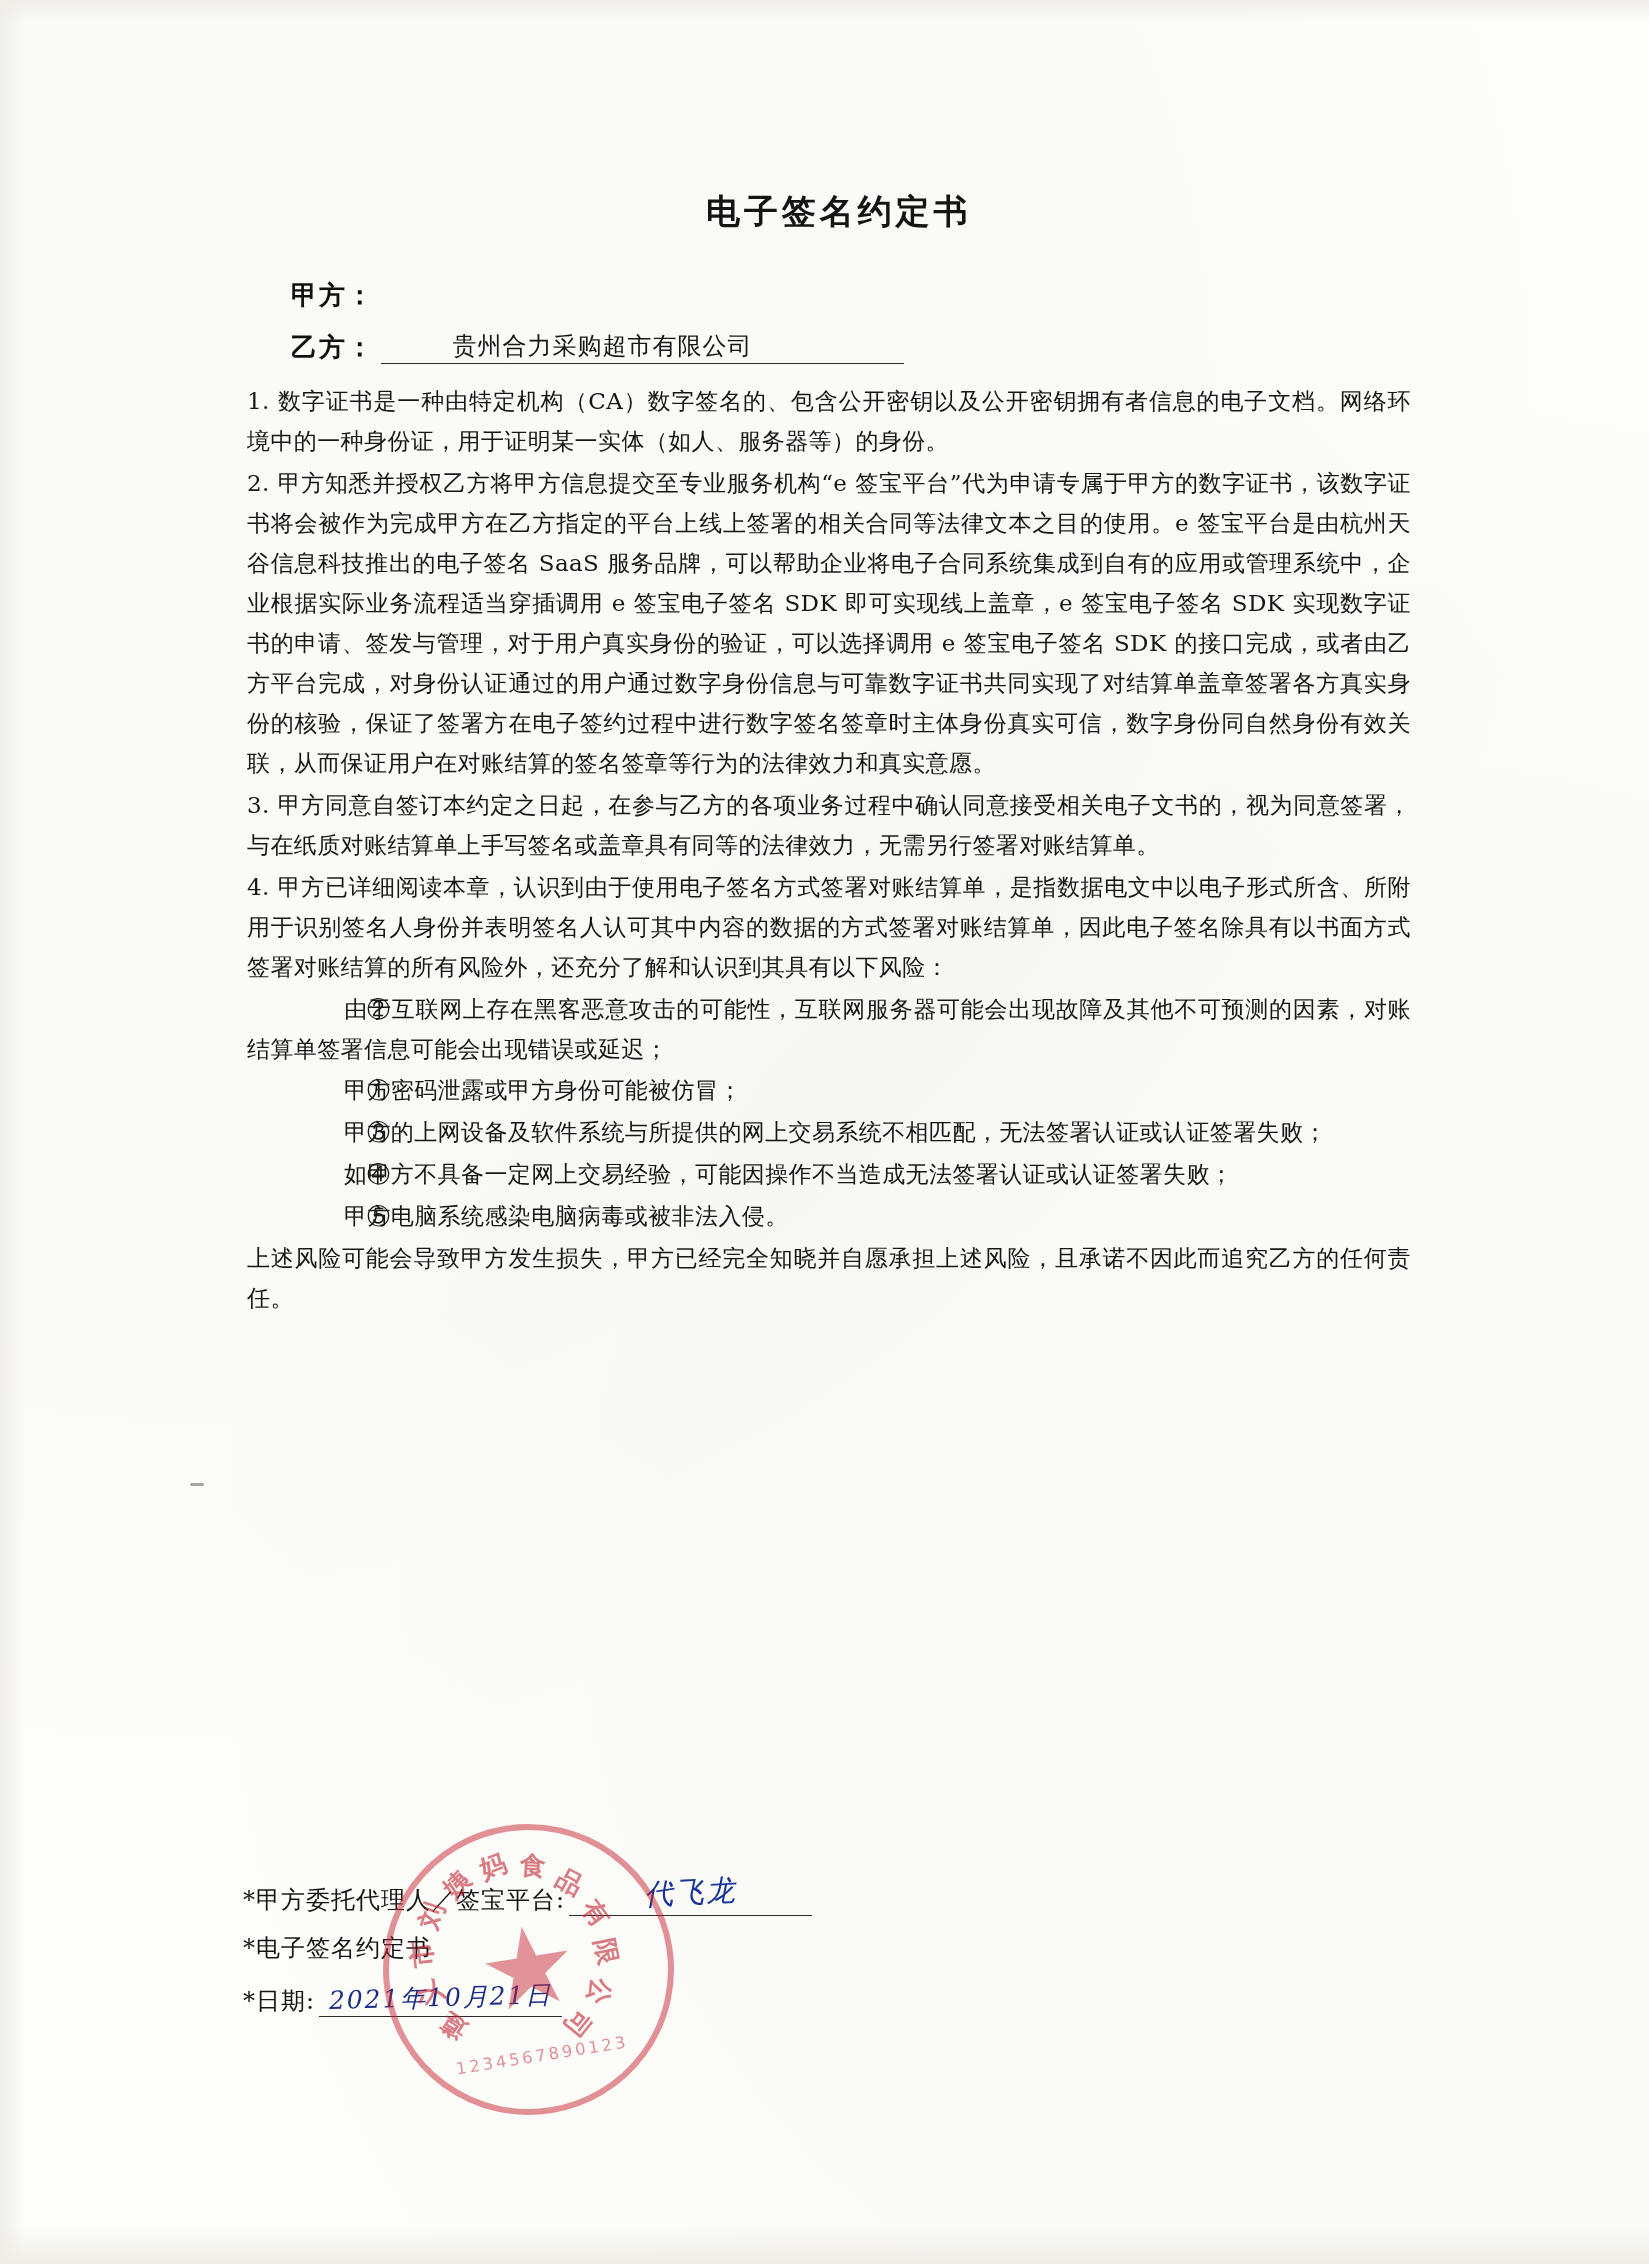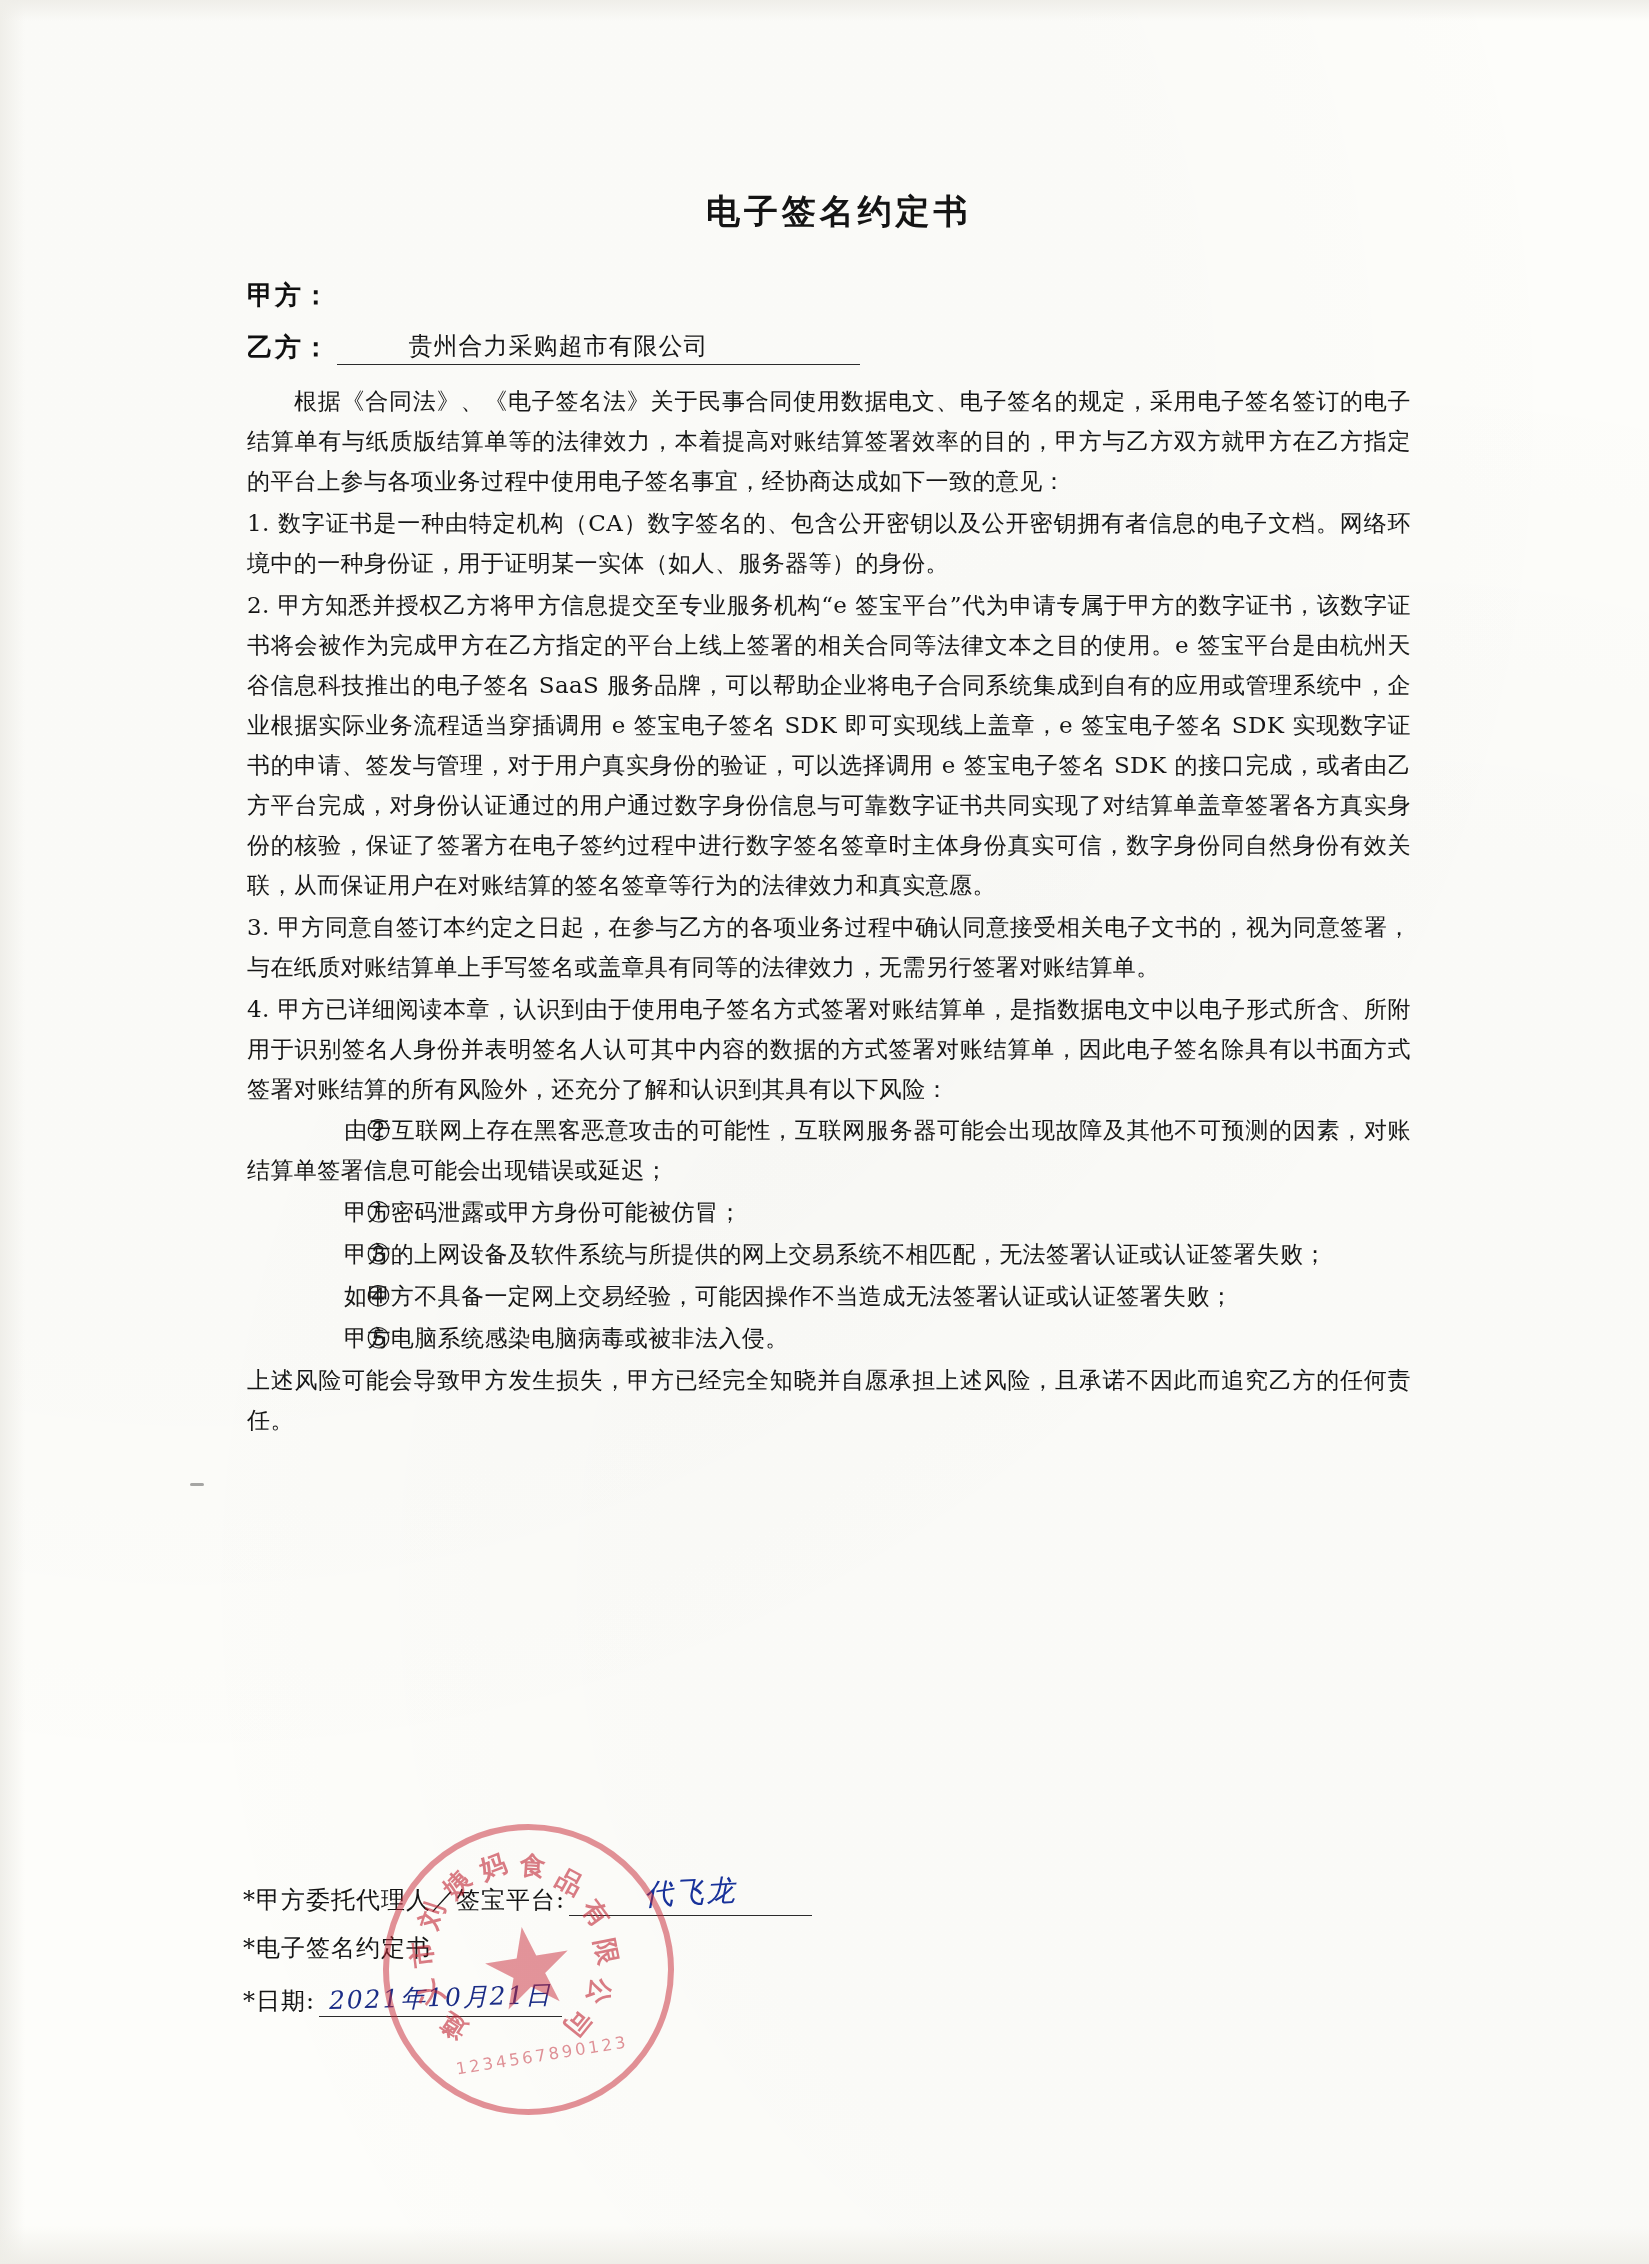--- a/index.html
+++ b/index.html
@@ -55,23 +55,24 @@
     font-weight: bold;
     letter-spacing: 3.9px;
     margin: 0 0 43px 0;
     color: #141414;
     font-family: "DejaVu Serif", "Liberation Serif", serif;
     transform: translateX(9.7px);
   }
 
   .party-row {
     display: flex;
-    align-items: flex-end;
+    align-items: center;
     margin-bottom: 16.5px;
     position: relative;
+    margin-left: 44px;
   }
   .party-label {
     font-size: 26px;
     font-weight: bold;
     letter-spacing: 1.9px;
     white-space: nowrap;
     font-family: "DejaVu Serif", "Liberation Serif", serif;
     color: #101010;
   }
   .party-value-wrap {
@@ -221,21 +222,20 @@
       <span class="party-label">甲方：</span>
     </div>
 
     <div class="party-row second">
       <span class="party-label">乙方：</span>
       <span class="party-value-wrap">
         <span class="party-value">贵州合力采购超市有限公司</span>
       </span>
     </div>
 
-    <p class="para indent">根据《合同法》、《电子签名法》关于民事合同使用数据电文、电子签名的规定，采用电子签名签订的电子结算单有与纸质版结算单等的法律效力，本着提高对账结算签署效率的目的，甲方与乙方双方就甲方在乙方指定的平台上参与各项业务过程中使用电子签名事宜，经协商达成如下一致的意见：</p>
 
     <p class="para">1. 数字证书是一种由特定机构（CA）数字签名的、包含公开密钥以及公开密钥拥有者信息的电子文档。网络环境中的一种身份证，用于证明某一实体（如人、服务器等）的身份。</p>
     <p class="para">2. 甲方知悉并授权乙方将甲方信息提交至专业服务机构“e 签宝平台”代为申请专属于甲方的数字证书，该数字证书将会被作为完成甲方在乙方指定的平台上线上签署的相关合同等法律文本之目的使用。e 签宝平台是由杭州天谷信息科技推出的电子签名 SaaS 服务品牌，可以帮助企业将电子合同系统集成到自有的应用或管理系统中，企业根据实际业务流程适当穿插调用 e 签宝电子签名 SDK 即可实现线上盖章，e 签宝电子签名 SDK 实现数字证书的申请、签发与管理，对于用户真实身份的验证，可以选择调用 e 签宝电子签名 SDK 的接口完成，或者由乙方平台完成，对身份认证通过的用户通过数字身份信息与可靠数字证书共同实现了对结算单盖章签署各方真实身份的核验，保证了签署方在电子签约过程中进行数字签名签章时主体身份真实可信，数字身份同自然身份有效关联，从而保证用户在对账结算的签名签章等行为的法律效力和真实意愿。</p>
     <p class="para">3. 甲方同意自签订本约定之日起，在参与乙方的各项业务过程中确认同意接受相关电子文书的，视为同意签署，与在纸质对账结算单上手写签名或盖章具有同等的法律效力，无需另行签署对账结算单。</p>
     <p class="para">4. 甲方已详细阅读本章，认识到由于使用电子签名方式签署对账结算单，是指数据电文中以电子形式所含、所附用于识别签名人身份并表明签名人认可其中内容的数据的方式签署对账结算单，因此电子签名除具有以书面方式签署对账结算的所有风险外，还充分了解和认识到其具有以下风险：</p>
 
     <p class="para risk">
       <span class="risk-num">②</span><span>由于互联网上存在黑客恶意攻击的可能性，互联网服务器可能会出现故障及其他不可预测的因素，对账结算单签署信息可能会出现错误或延迟；</span>
     </p>
     <p class="para risk">

